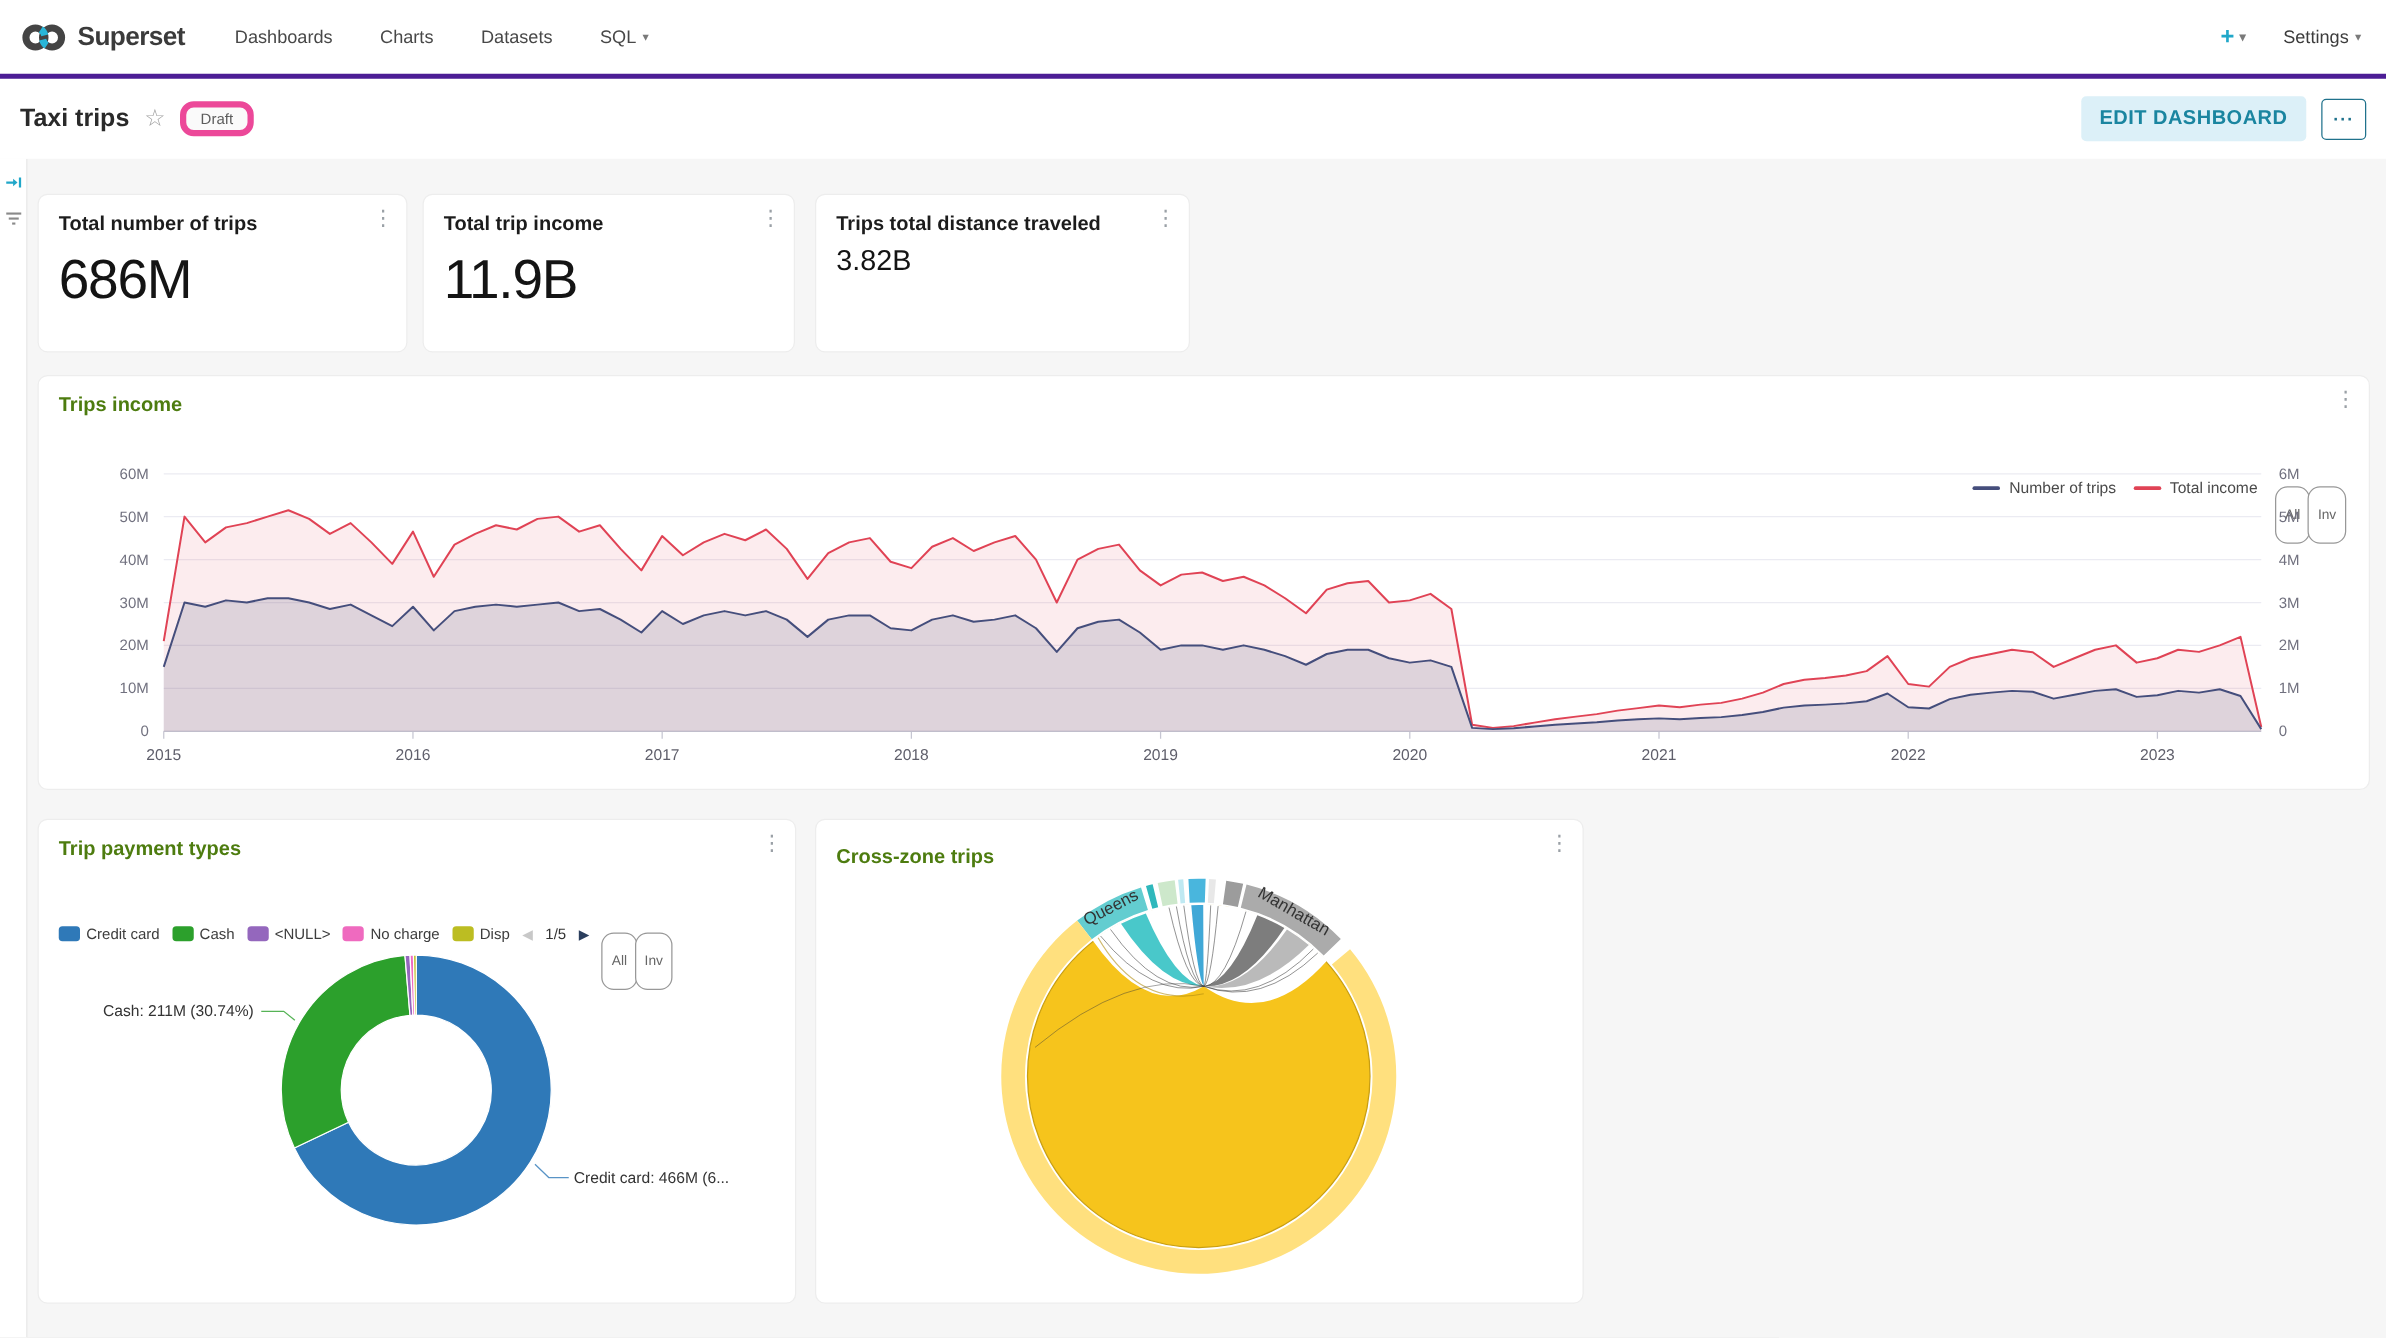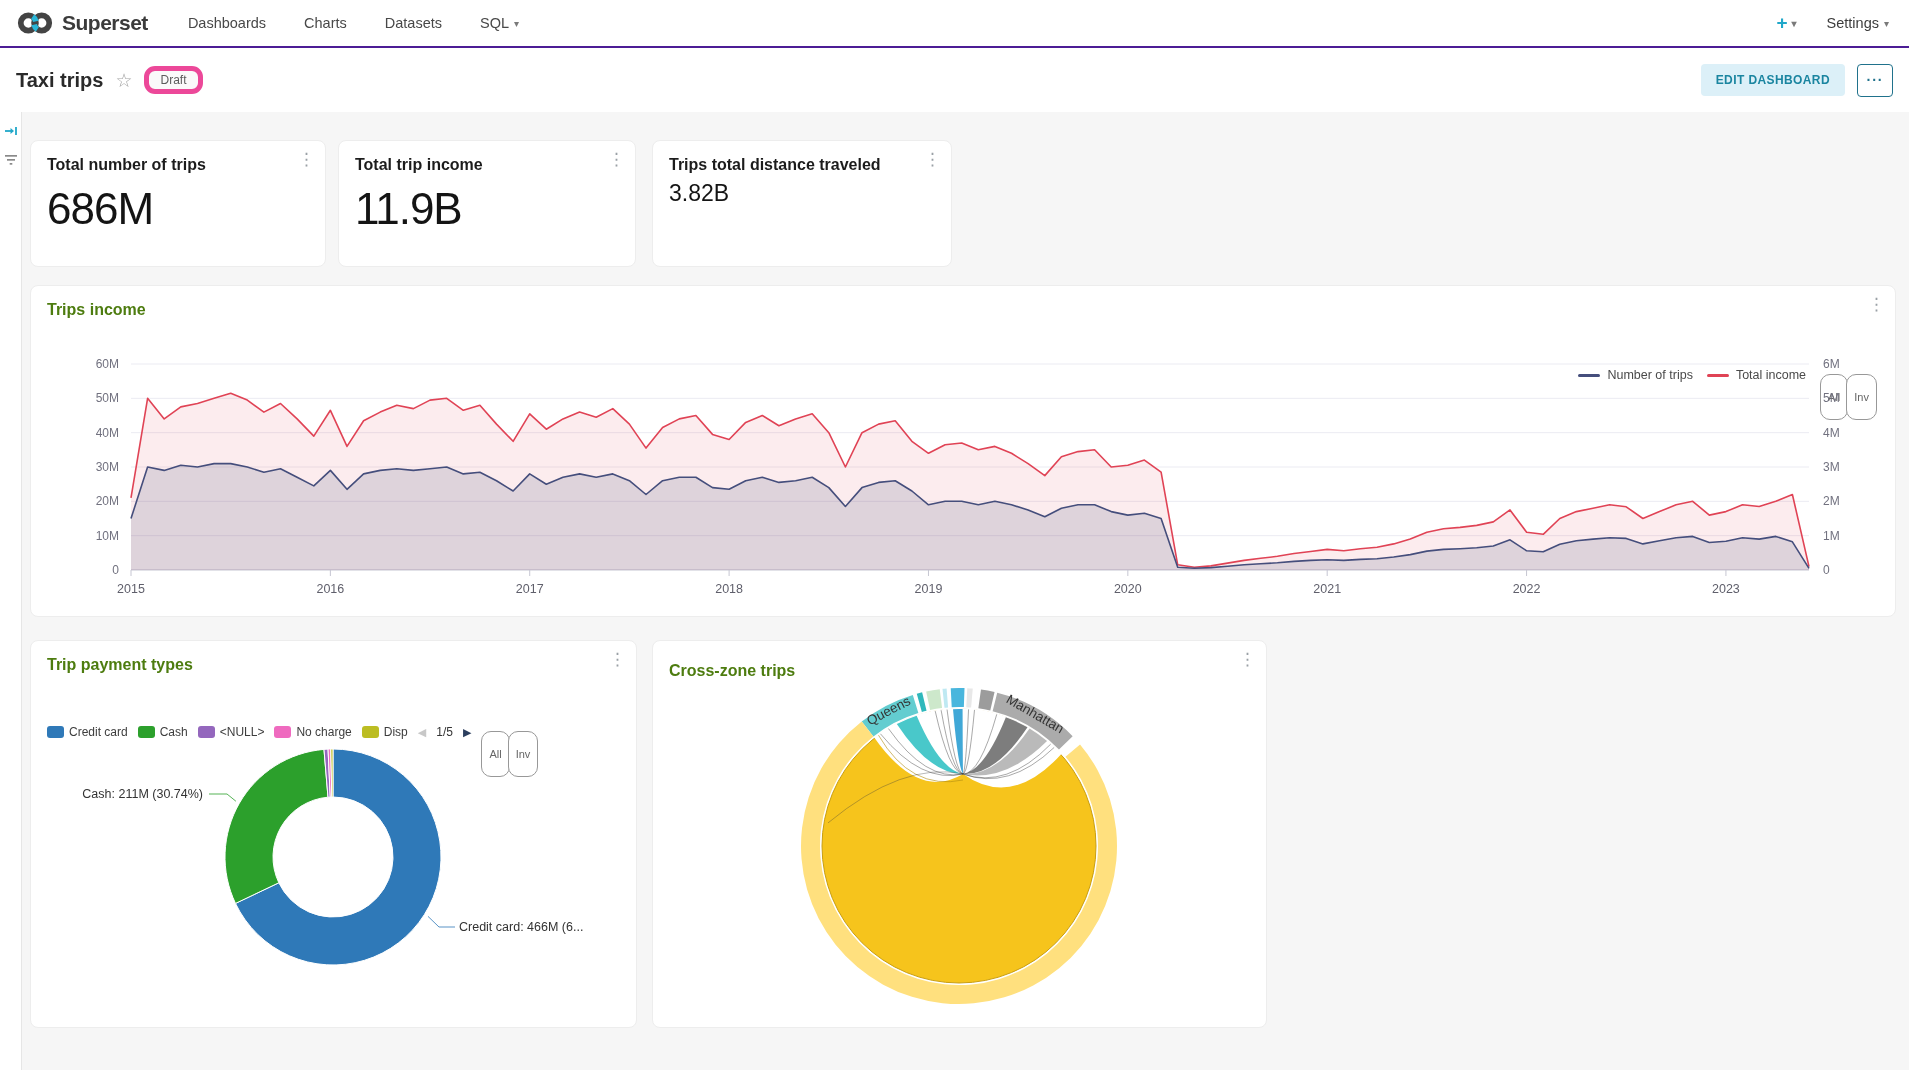--- a/index.html
+++ b/index.html
@@ -1,39 +1,39 @@
 <!DOCTYPE html>
 <html><head>
 <meta charset="utf-8">
 <style>
   * { margin:0; padding:0; box-sizing:border-box; }
   html,body { background:#e9e9e9; }
   body { font-family:"Liberation Sans", sans-serif; }
   .artboard { position:relative; width:1909px; height:1070px; background:#f6f6f6; overflow:hidden; }
 
   
-  .navbar { position:relative; height:48px; background:#fff; border-bottom:2px solid #4c1d95;
+  .navbar { position:relative; height:63px; background:#fff; border-bottom:4px solid #4c1d95;
             display:flex; align-items:center; z-index:20; }
   .brand { display:flex; align-items:center; gap:8px; margin-left:16px; cursor:pointer; }
   .brand-name { font-size:21px; font-weight:bold; color:#3b3b3b; letter-spacing:-0.5px; }
   .nav-items { display:flex; align-items:center; gap:38px; margin-left:40px; }
   .nav-item { font-size:14.5px; color:#484848; text-decoration:none; cursor:pointer; display:flex; align-items:center; gap:5px;}
   .caret { font-size:10px; color:#7a7a7a; }
   .nav-right { margin-left:auto; display:flex; align-items:center; gap:30px; margin-right:20px; }
   .plus-btn { color:#20a7c9; font-size:19px; font-weight:bold; display:flex; align-items:center; gap:4px; cursor:pointer;}
   .settings { font-size:14.5px; color:#3c3c3c; display:flex; align-items:center; gap:5px; cursor:pointer;}
 
   
   .titlebar { position:relative; height:64px; background:#fff; display:flex; align-items:center; padding:0 16px; z-index:15;}
   .dash-title { font-size:20px; font-weight:bold; color:#2a2a2a; }
   .fav-star { font-size:19px; color:#a3a3a3; margin-left:12px; cursor:pointer; }
   .draft-pill { margin-left:12px; font-size:12px; color:#5c5c5c; border:5px solid #ec4899;
                 border-radius:11px; padding:2px 11px; background:#fafafa; }
   .titlebar-right { margin-left:auto; display:flex; align-items:center; gap:12px; }
-  .edit-btn { background:#dcf0f8; color:#1a85a0; font-size:12px; font-weight:bold; letter-spacing:0.4px;
+  .edit-btn { background:#dcf0f8; color:#1a85a0; font-size:16px; font-weight:bold; letter-spacing:0.4px;
               border:none; border-radius:4px; padding:9px 15px; cursor:pointer; }
   .more-btn { width:36px; height:33px; border:1px solid #20728c; border-radius:4px; background:#fff;
               color:#20728c; font-size:14px; font-weight:bold; line-height:1; cursor:pointer; letter-spacing:1px;}
 
   
   .canvas { position:relative; height:958px; background:#f6f6f6; }
   .filterbar { position:absolute; left:0; top:0; bottom:0; width:22px; background:#fff;
                border-right:1px solid #e6e6e6; display:flex; flex-direction:column; align-items:center;
                padding-top:12px; gap:16px; z-index:10;}
   .filterbar svg { display:block; cursor:pointer; }

